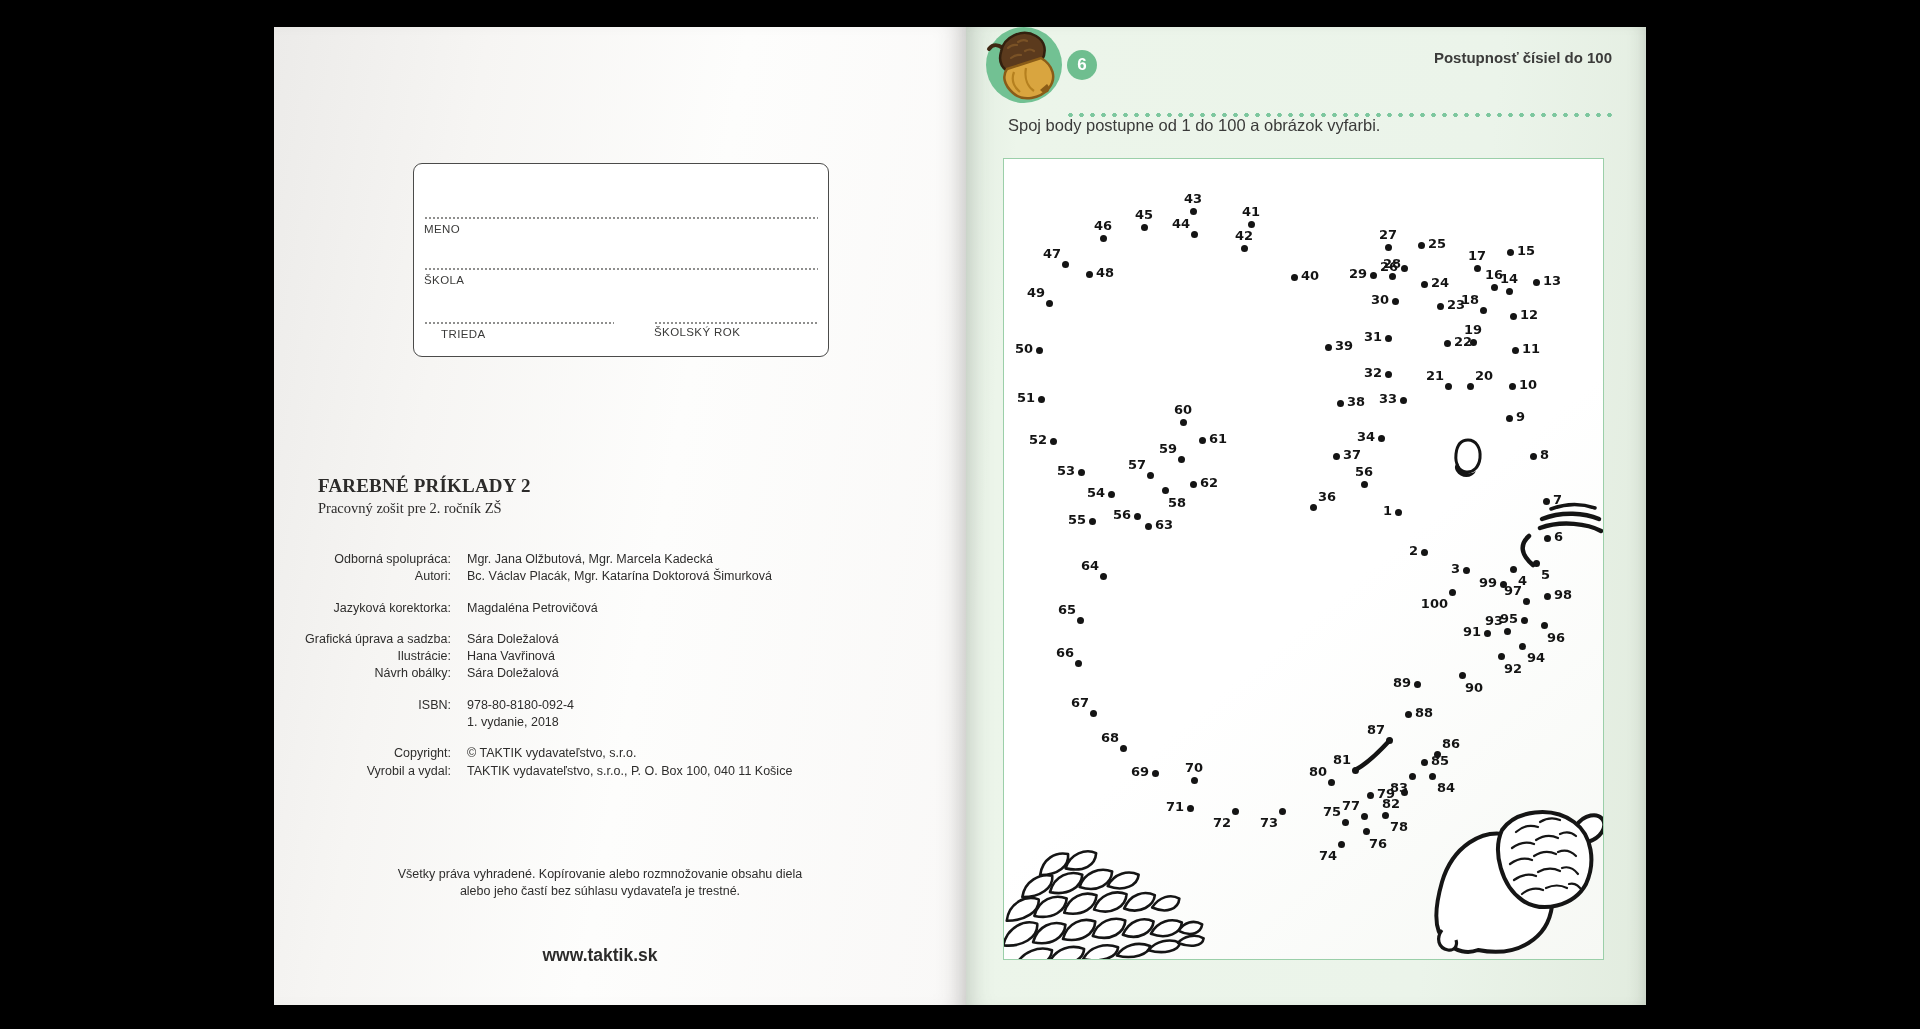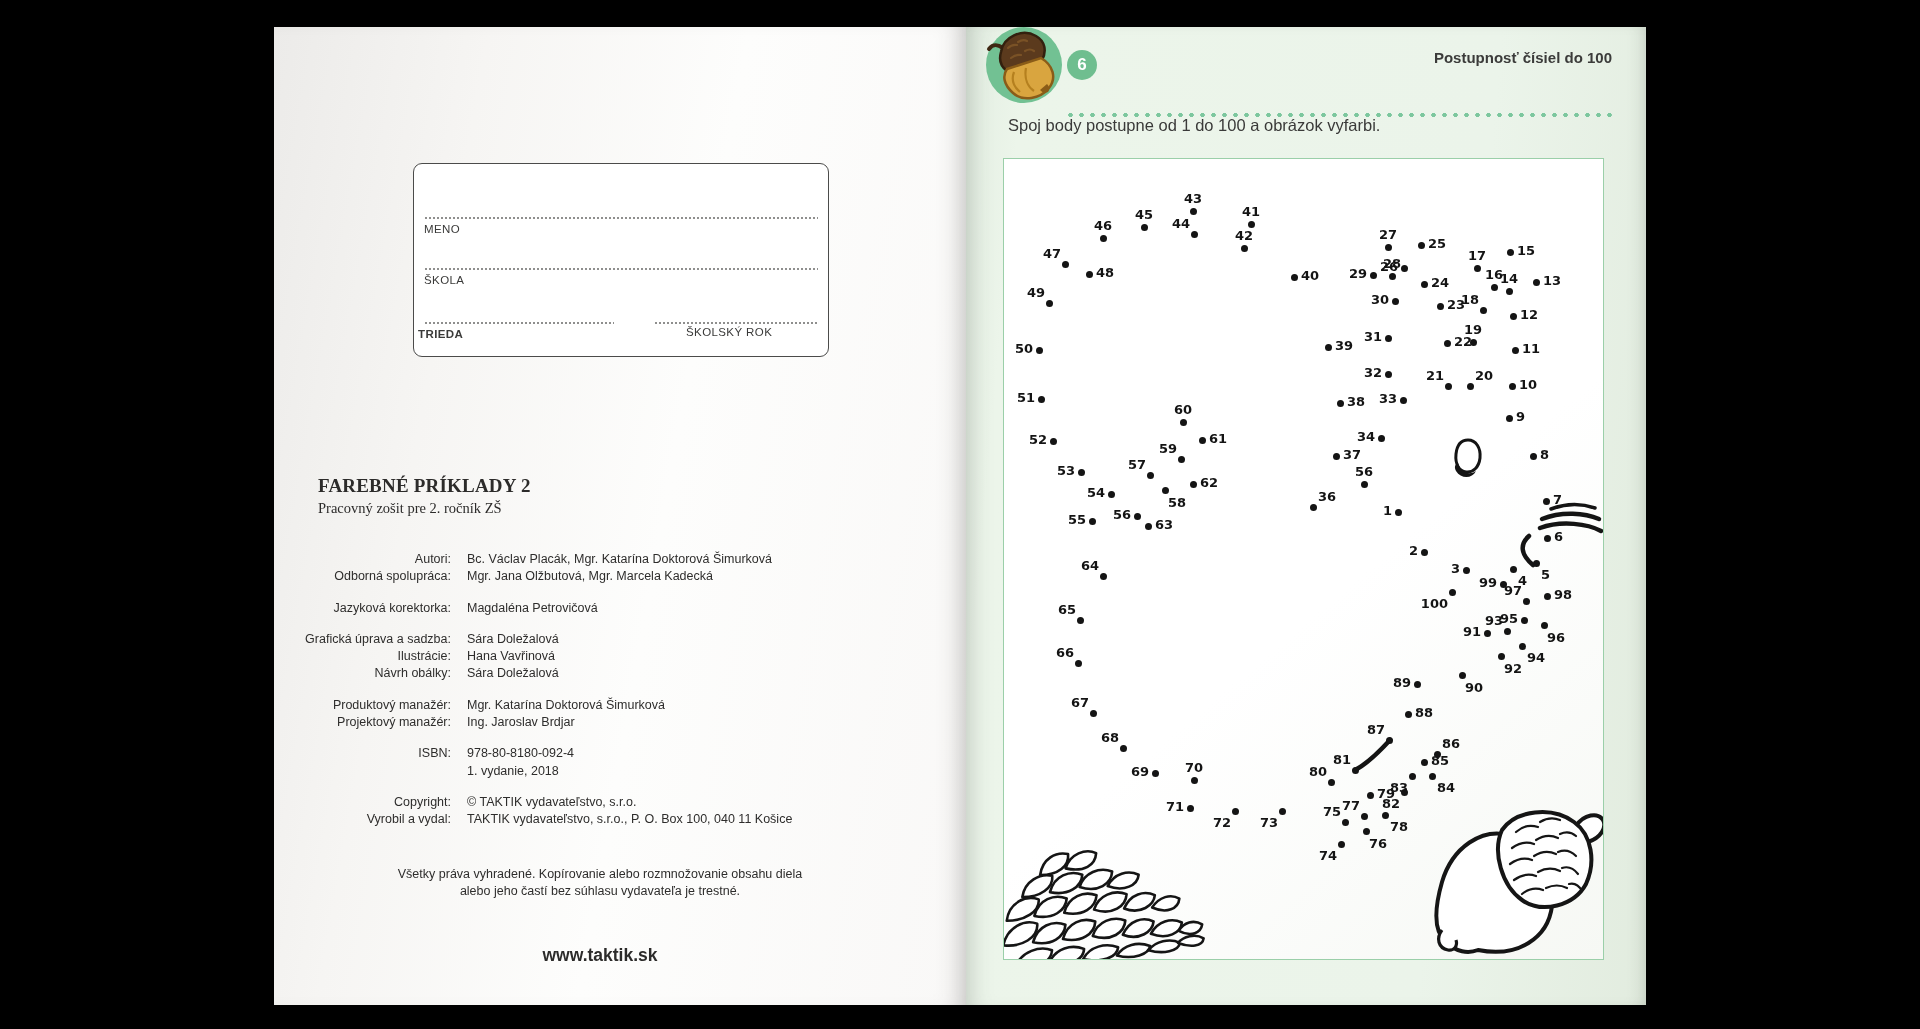--- a/index.html
+++ b/index.html
@@ -69,69 +69,59 @@
   <div class="spread">
 
     <div class="page left-page">
 
       <div class="form-box">
         <div class="dotline" style="left:10px;top:53px;width:394px;"></div>
         <div class="form-label" style="left:10px;top:59px;">MENO</div>
         <div class="dotline" style="left:10px;top:104px;width:394px;"></div>
         <div class="form-label" style="left:10px;top:110px;">ŠKOLA</div>
         <div class="dotline" style="left:10px;top:158px;width:190px;"></div>
-        <div class="form-label" style="left:4px;top:164px;font-weight:bold;">TRIEDA</div>
+        <div class="form-label" style="left:27px;top:164px;">TRIEDA</div>
         <div class="dotline" style="left:240px;top:158px;width:164px;"></div>
-        <div class="form-label" style="left:240px;top:162px;margin-left:32px;">ŠKOLSKÝ ROK</div>
+        <div class="form-label" style="left:240px;top:162px;">ŠKOLSKÝ ROK</div>
       </div>
 
       <div class="title-block">
         <div class="book-title">FAREBNÉ PRÍKLADY 2</div>
         <div class="book-subtitle">Pracovný zošit pre 2. ročník ZŠ</div>
       </div>
 
       <div class="credits">
           <div class="credit-group">
             <div class="credit-row">
+              <span class="credit-label">Odborná spolupráca:</span>
+              <span class="credit-value">Mgr. Jana Olžbutová, Mgr. Marcela Kadecká</span>
+            </div>
+            <div class="credit-row">
               <span class="credit-label">Autori:</span>
               <span class="credit-value">Bc. Václav Placák, Mgr. Katarína Doktorová Šimurková</span>
             </div>
-            <div class="credit-row">
-              <span class="credit-label">Odborná spolupráca:</span>
-              <span class="credit-value">Mgr. Jana Olžbutová, Mgr. Marcela Kadecká</span>
-            </div>
           </div>
           <div class="credit-group">
             <div class="credit-row">
               <span class="credit-label">Jazyková korektorka:</span>
               <span class="credit-value">Magdaléna Petrovičová</span>
             </div>
           </div>
           <div class="credit-group">
             <div class="credit-row">
               <span class="credit-label">Grafická úprava a sadzba:</span>
               <span class="credit-value">Sára Doležalová</span>
             </div>
             <div class="credit-row">
               <span class="credit-label">Ilustrácie:</span>
               <span class="credit-value">Hana Vavřinová</span>
             </div>
             <div class="credit-row">
               <span class="credit-label">Návrh obálky:</span>
               <span class="credit-value">Sára Doležalová</span>
-            </div>
-          </div>
-          <div class="credit-group">
-            <div class="credit-row">
-              <span class="credit-label">Produktový manažér:</span>
-              <span class="credit-value">Mgr. Katarína Doktorová Šimurková</span>
-            </div>
-            <div class="credit-row">
-              <span class="credit-label">Projektový manažér:</span>
-              <span class="credit-value">Ing. Jaroslav Brdjar</span>
             </div>
           </div>
           <div class="credit-group">
             <div class="credit-row">
               <span class="credit-label">ISBN:</span>
               <span class="credit-value">978-80-8180-092-4</span>
             </div>
             <div class="credit-row">
               <span class="credit-label"></span>
               <span class="credit-value">1. vydanie, 2018</span>

